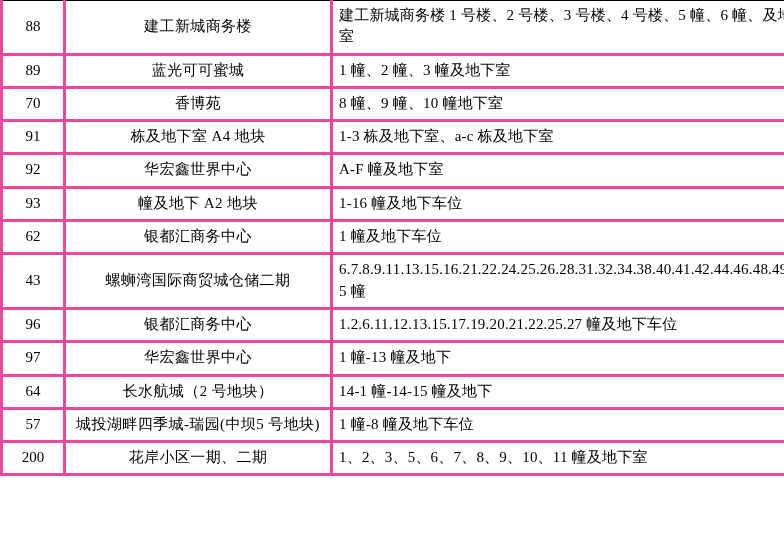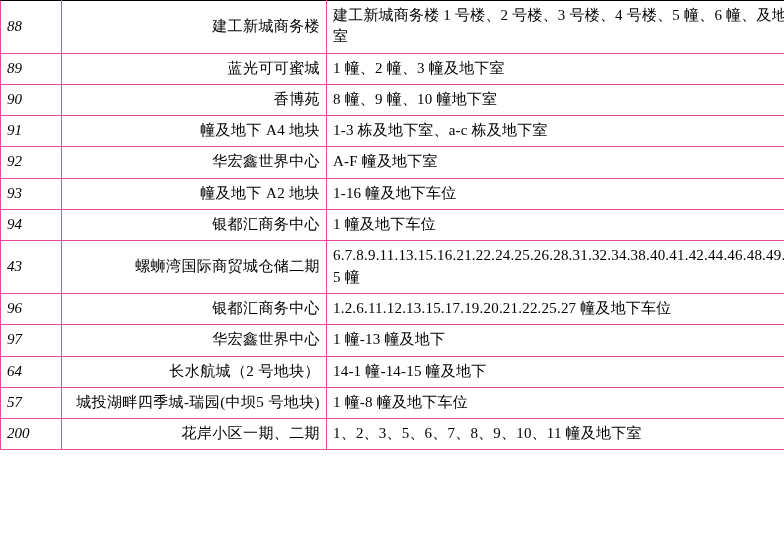--- a/index.html
+++ b/index.html
@@ -19,36 +19,36 @@
     height: 554px;
     position: relative;
     box-sizing: border-box;
   }
   table.doc-table {
     border-collapse: collapse;
     width: 784px;
     table-layout: fixed;
   }
   table.doc-table td {
-    border: 1px solid #ec4899;
+    border: 3px solid #ec4899;
     vertical-align: middle;
     padding: 4px 6px 5px 6px;
     font-size: 15px;
     line-height: 1.42;
     word-break: break-all;
   }
   td.col-index {
     width: 48px;
+    text-align: center;
     font-family: "Liberation Serif", "DejaVu Serif", serif;
     font-size: 15px;
-    font-style: italic;
   }
   td.col-name {
     width: 252px;
-    text-align: right;
+    text-align: center;
     letter-spacing: 0.4px;
   }
   td.col-detail {
     width: 480px;
     text-align: left;
     letter-spacing: 0.2px;
   }
   
   table.doc-table tr:first-child td {
     border-top: 1px solid #000000;
@@ -64,41 +64,41 @@
         <td class="col-index">88</td>
         <td class="col-name">建工新城商务楼</td>
         <td class="col-detail">建工新城商务楼 1 号楼、2 号楼、3 号楼、4 号楼、5 幢、6 幢、及地下室</td>
       </tr>
       <tr>
         <td class="col-index">89</td>
         <td class="col-name">蓝光可可蜜城</td>
         <td class="col-detail">1 幢、2 幢、3 幢及地下室</td>
       </tr>
       <tr>
-        <td class="col-index">90</td>
+        <td class="col-index">70</td>
         <td class="col-name">香博苑</td>
         <td class="col-detail">8 幢、9 幢、10 幢地下室</td>
       </tr>
       <tr>
         <td class="col-index">91</td>
-        <td class="col-name">幢及地下 A4 地块</td>
+        <td class="col-name">栋及地下室 A4 地块</td>
         <td class="col-detail">1-3 栋及地下室、a-c 栋及地下室</td>
       </tr>
       <tr>
         <td class="col-index">92</td>
         <td class="col-name">华宏鑫世界中心</td>
         <td class="col-detail">A-F 幢及地下室</td>
       </tr>
       <tr>
         <td class="col-index">93</td>
         <td class="col-name">幢及地下 A2 地块</td>
         <td class="col-detail">1-16 幢及地下车位</td>
       </tr>
       <tr>
-        <td class="col-index">94</td>
+        <td class="col-index">62</td>
         <td class="col-name">银都汇商务中心</td>
         <td class="col-detail">1 幢及地下车位</td>
       </tr>
       <tr>
         <td class="col-index">43</td>
         <td class="col-name">螺蛳湾国际商贸城仓储二期</td>
         <td class="col-detail">6.7.8.9.11.13.15.16.21.22.24.25.26.28.31.32.34.38.40.41.42.44.46.48.49.51.55 幢</td>
       </tr>
       <tr>
         <td class="col-index">96</td>

